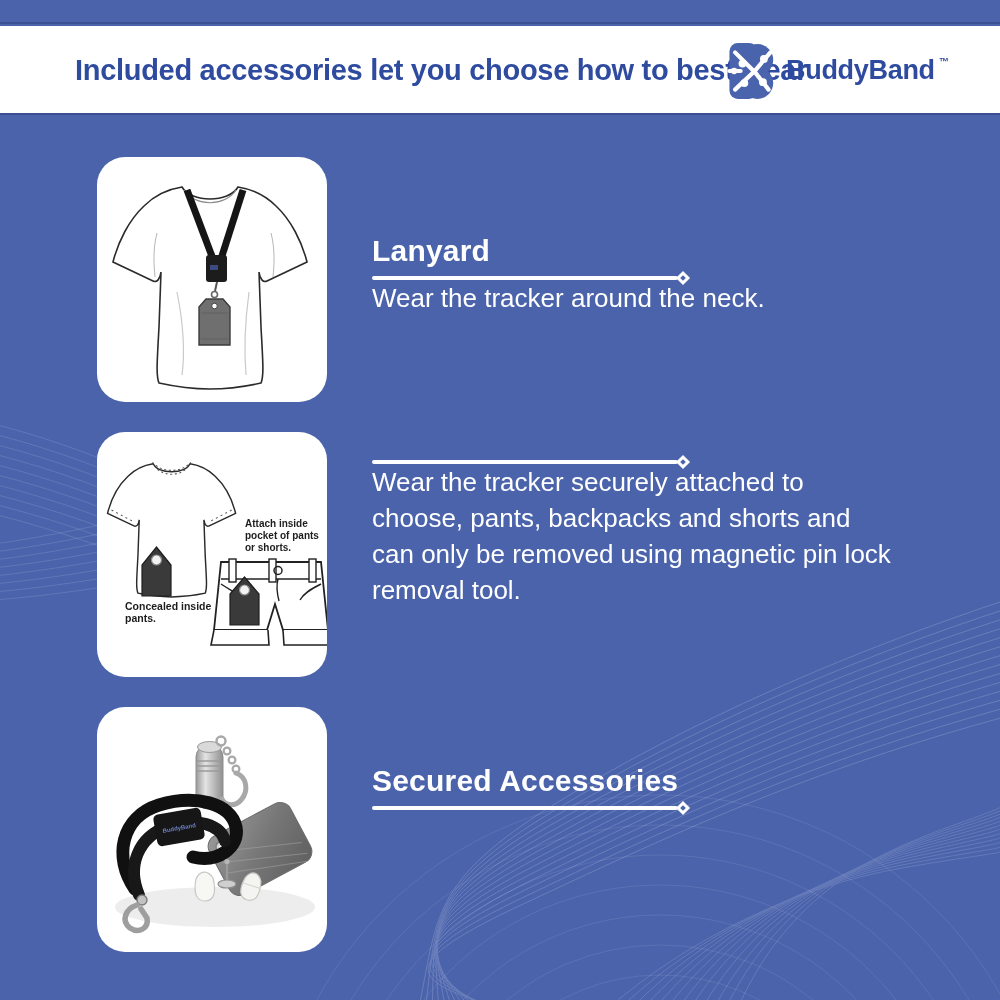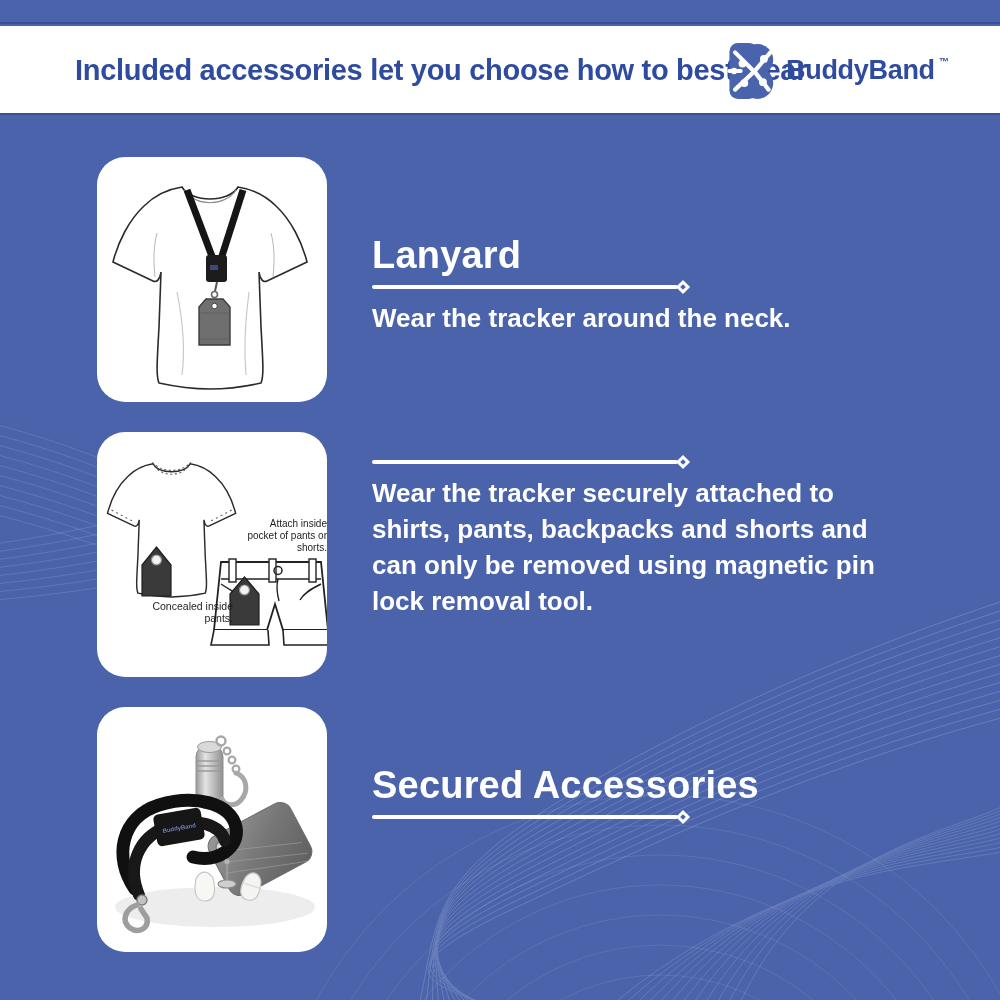--- a/index.html
+++ b/index.html
@@ -31,34 +31,34 @@
   #wave-b{opacity:.14}
   #fan-a,#fan-b{opacity:.12}
   #rings circle{fill:none;stroke:#ffffff;stroke-width:1;opacity:.09}
 
   
   .card{position:absolute;left:97px;width:230px;height:245px;background:var(--card-bg);border-radius:28px;overflow:hidden}
   .card-1{top:157px}
   .card-2{top:432px}
   .card-3{top:707px}
   .card svg{position:absolute;left:0;top:0}
-  .card-label{position:absolute;font-weight:normal;color:#1d1d1d;text-align:right;line-height:1.18}
+  .card-label{position:absolute;font-weight:bold;color:#1d1d1d;text-align:left;line-height:1.18}
   .lbl-attach{left:148px;top:86px;width:82px;font-size:10px}
   .lbl-concealed{left:28px;top:168px;width:108px;font-size:10.5px}
 
   
   .text-col{position:absolute;left:372px;width:522px;color:var(--body-text)}
   .sec-1{top:234px}
   .sec-2{top:452px}
   .sec-3{top:764px}
-  .sec-heading{font-size:38px;font-weight:bold;letter-spacing:.2px}
+  .sec-heading{font-size:30px;font-weight:bold;letter-spacing:.2px}
   .rule{position:relative;margin-top:8px;width:306px;height:4px;background:#fff;border-radius:2px}
   .rule .diamond{position:absolute;right:-10px;top:-3px;width:10px;height:10px;background:#fff;transform:rotate(45deg)}
   .rule .diamond i{position:absolute;left:3.2px;top:3.2px;width:3.6px;height:3.6px;background:var(--bg);display:block}
-  .sec-body{margin-top:11px;font-size:26px;font-weight:bold;line-height:36px}
+  .sec-body{font-size:26px;font-weight:normal;line-height:36px}
 </style>
 </head>
 <body>
 
 <div class="canvas">
 
   <svg id="waves" viewBox="0 0 1000 1000" aria-hidden="true">
     <g id="fan-a">
         <path d="M -6 424 C 118 456 228 512 326 588"></path>
         <path d="M -6 434 C 118 466 228 521 326 596"></path>
@@ -266,21 +266,21 @@
       </div>
     <div class="sec-body">Wear the tracker around the neck.</div>
   </div>
 
   <div class="text-col sec-2">
     <div class="rule">
         <span class="diamond">
           <i></i>
         </span>
       </div>
-    <div class="sec-body">Wear the tracker securely attached to shirts, pants, backpacks and shorts and can only be removed using magnetic pin lock removal tool.</div>
+    <div class="sec-body">Wear the tracker securely attached to choose, pants, backpacks and shorts and can only be removed using magnetic pin lock removal tool.</div>
   </div>
 
   <div class="text-col sec-3">
     <div class="sec-heading">Secured Accessories</div>
     <div class="rule">
         <span class="diamond">
           <i></i>
         </span>
       </div>
   </div>

